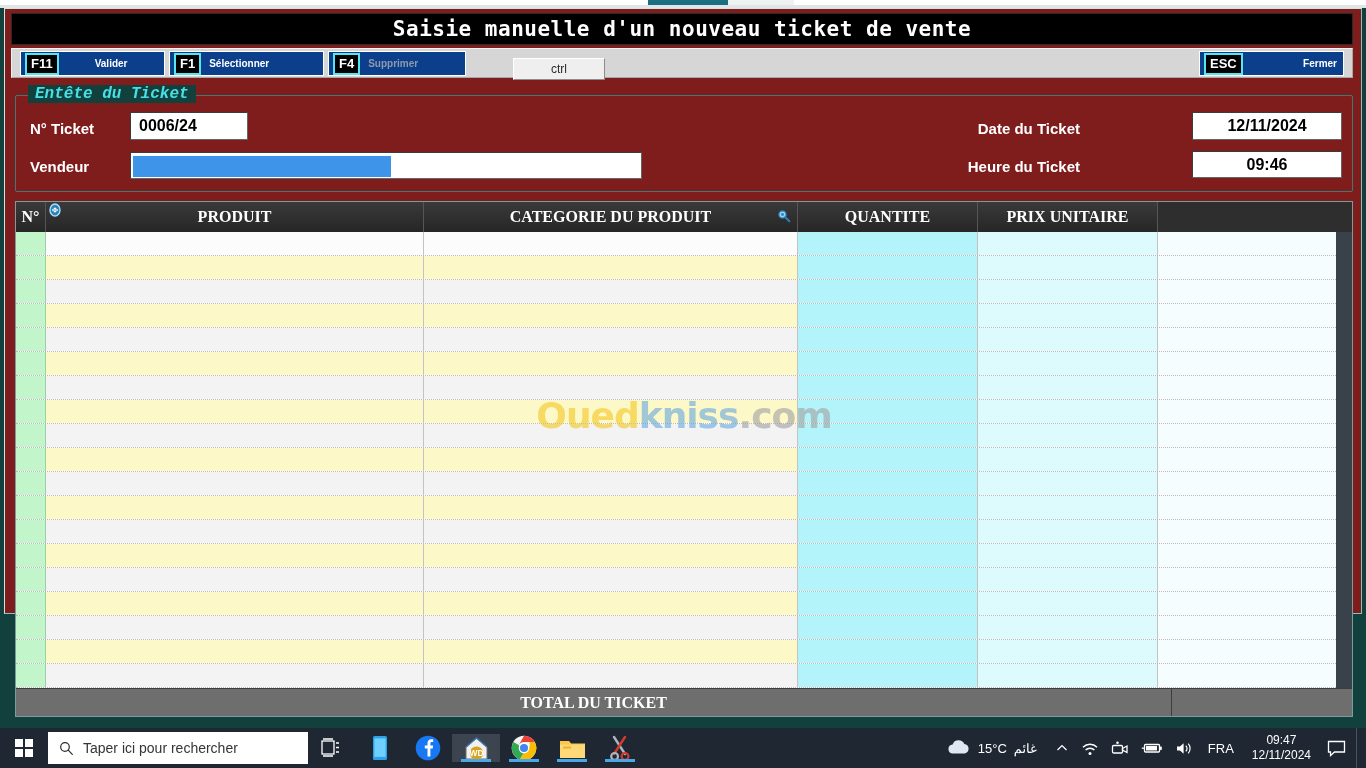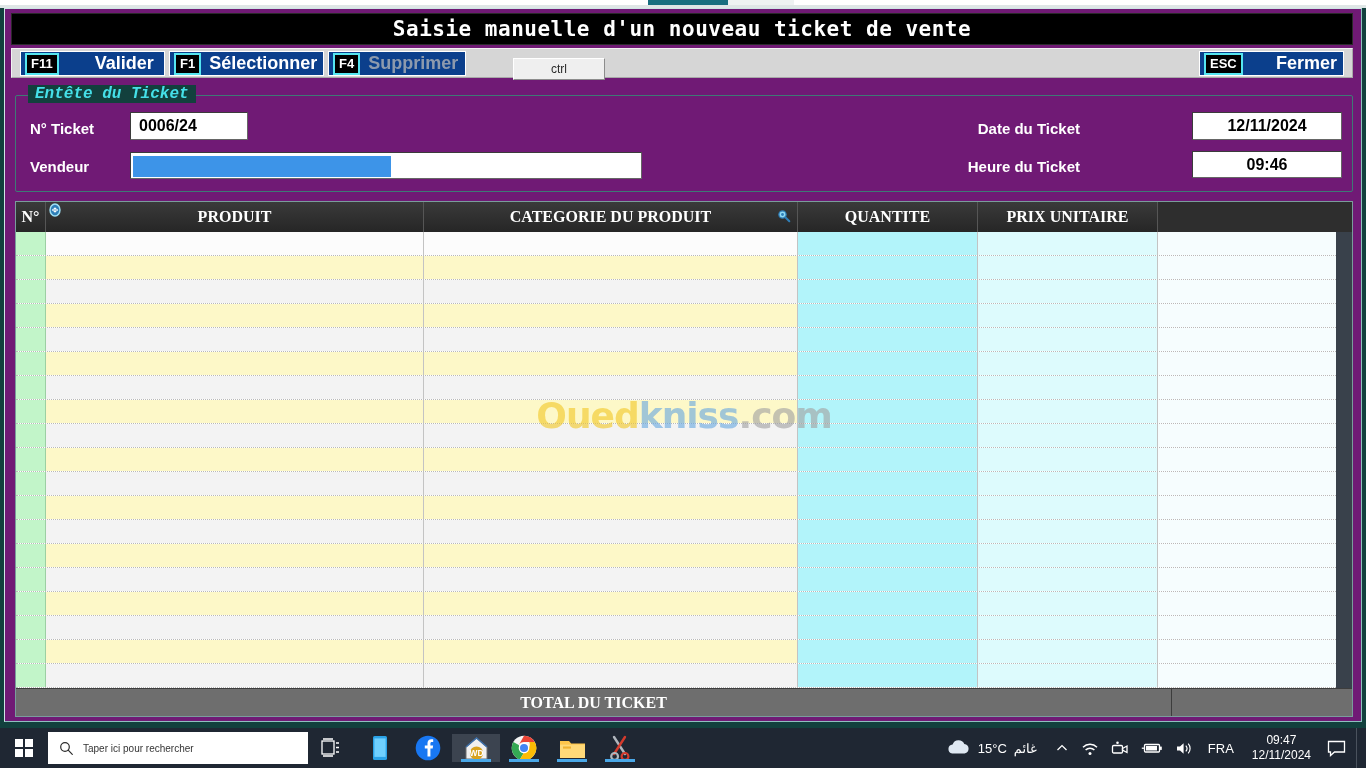--- a/index.html
+++ b/index.html
@@ -42,22 +42,22 @@
     position: absolute;
     left: 0; top: 5px;
     width: 1366px; height: 3px;
     background: #dfe6e6;
   }
 
   
   .frame {
     position: absolute;
     left: 4px; top: 8px;
-    width: 1358px; height: 714px;
-    background: #701a75;
+    width: 1358px; height: 606px;
+    background: #7f1d1d;
     border: 1px solid #8fbfbf;
     border-top-color: #cfe5e5;
     border-left-color: #cfe5e5;
   }
 
   
   .titlebar {
     position: absolute;
     left: 6px; top: 4px;
     width: 1342px; height: 32px;
@@ -103,21 +103,21 @@
     border: 2px solid #55e6f0;
     color: #ffffff;
     font-size: 13px;
     font-weight: bold;
     line-height: 1;
     padding: 2px 4px 3px 4px;
     font-family: "Liberation Sans", sans-serif;
   }
   .tlabel {
     color: #ffffff;
-    font-size: 18px;
+    font-size: 10px;
     font-weight: bold;
     white-space: nowrap;
   }
   .tlabel.disabled { color: #8d9aad; }
 
   #btn-valider      { left: 8px;  width: 145px; }
   #btn-valider .tlabel { margin-left: 28px; }
   #btn-selectionner { left: 157px; width: 155px; }
   #btn-supprimer    { left: 316px; width: 138px; }
 
@@ -373,21 +373,21 @@
     width: 260px; height: 32px;
     background: #ffffff;
     display: flex;
     align-items: center;
     gap: 9px;
     padding-left: 11px;
     cursor: text;
   }
   .search-box .magn { width: 15px; height: 15px; flex: 0 0 15px; }
   .search-placeholder {
-    font-size: 10px; color: #353535;
+    font-size: 14px; color: #353535;
     font-family: "Liberation Sans", sans-serif;
     white-space: nowrap;
   }
 
   .tb-icon {
     width: 48px; height: 28px;
     display: flex; align-items: center; justify-content: center;
     cursor: pointer;
     position: relative;
   }

